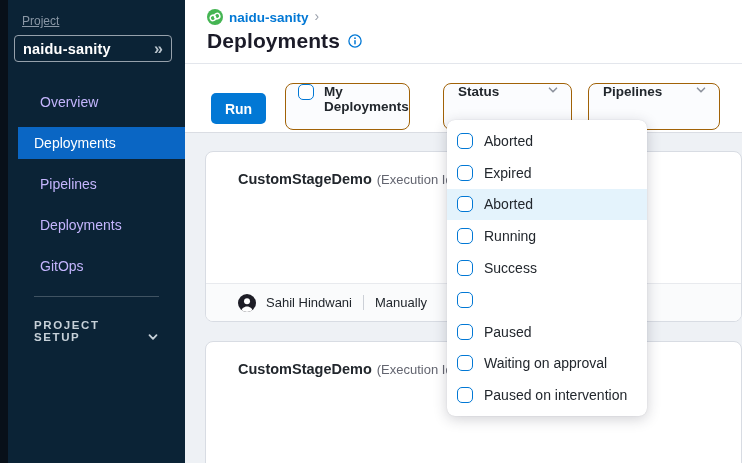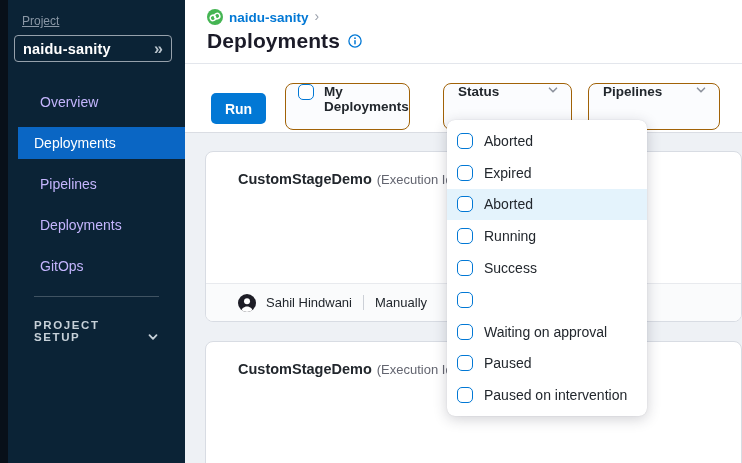--- a/index.html
+++ b/index.html
@@ -227,25 +227,25 @@
       </div>
     <div class="dd-item">
         <span class="checkbox"></span>
         <span class="dd-label">Success</span>
       </div>
     <div class="dd-item">
         <span class="checkbox"></span>
       </div>
     <div class="dd-item">
         <span class="checkbox"></span>
+        <span class="dd-label">Paused</span>
+      </div>
+    <div class="dd-item">
+        <span class="checkbox"></span>
         <span class="dd-label">Waiting on approval</span>
       </div>
     <div class="dd-item">
         <span class="checkbox"></span>
-        <span class="dd-label">Paused</span>
-      </div>
-    <div class="dd-item">
-        <span class="checkbox"></span>
         <span class="dd-label">Paused on intervention</span>
       </div>
   </div>
 
 </div>
 
 </body></html>

